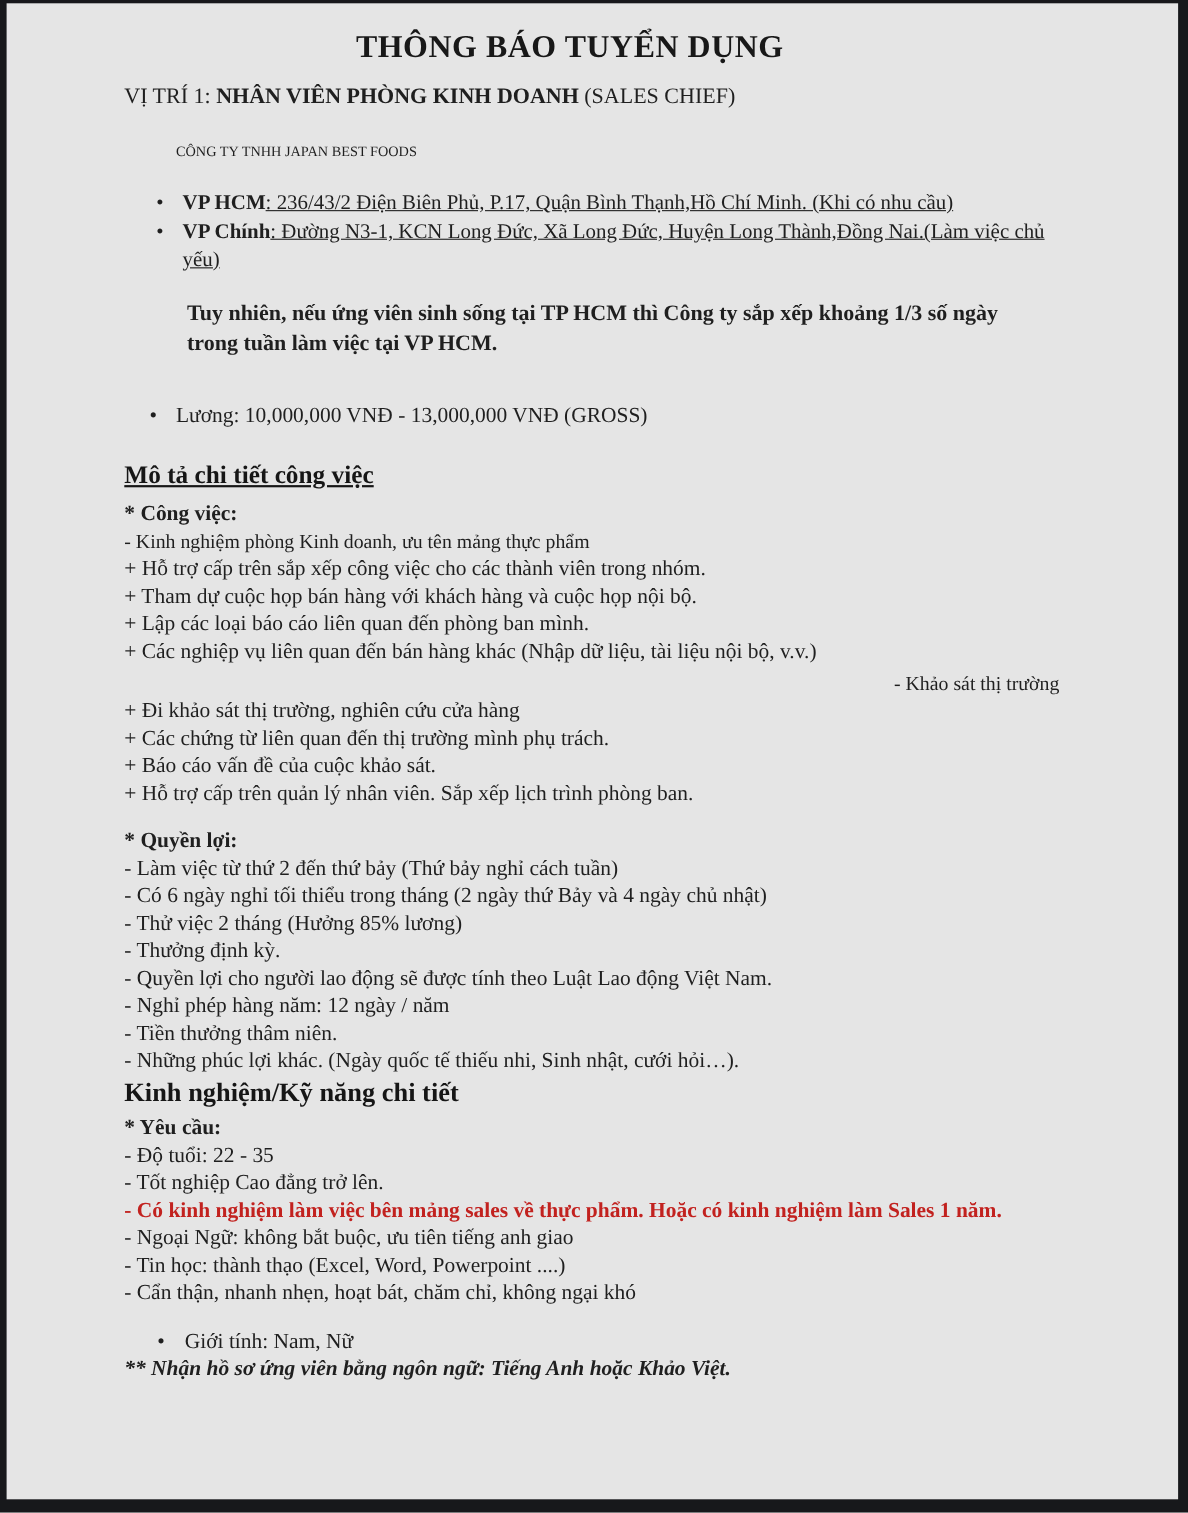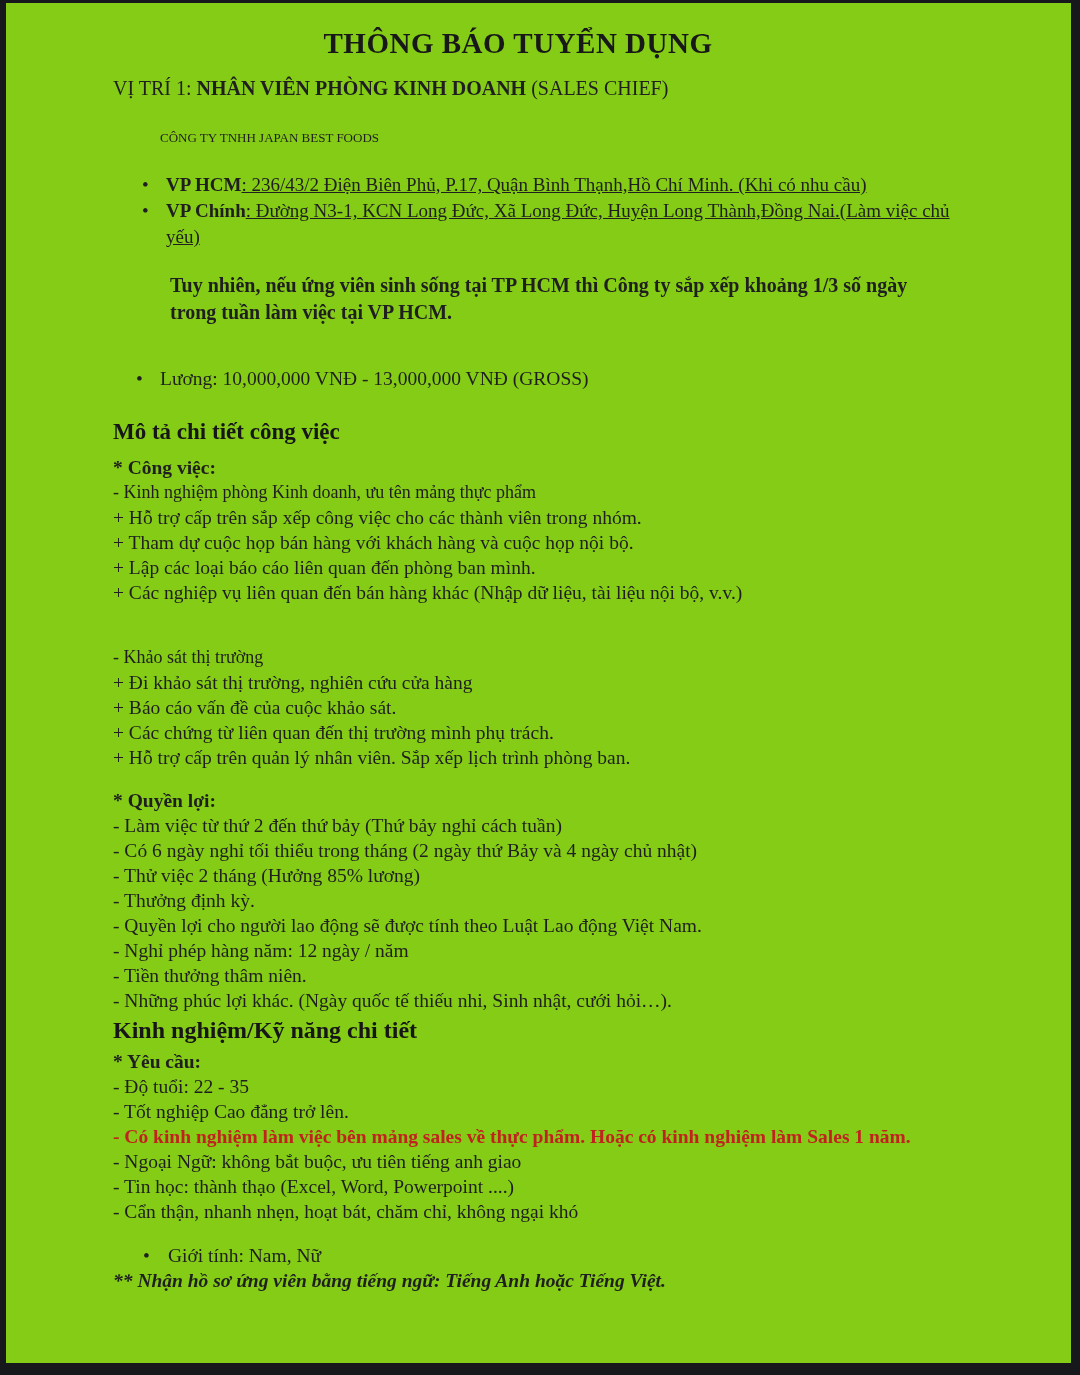--- a/index.html
+++ b/index.html
@@ -3,46 +3,46 @@
 <meta charset="utf-8">
 <style>
   html,body{margin:0;padding:0;}
   body{
     width:1080px;height:1375px;overflow:hidden;position:relative;
     background:#17181b;
     font-family:"Liberation Serif","DejaVu Serif",serif;
   }
   .page{
     position:absolute;left:6px;top:3px;right:9px;bottom:12px;
-    background:#84cc16;color:#1f1f1f;
+    background:#e5e5e5;color:#1f1f1f;
     padding:22px 108px 0 107px;
     box-sizing:border-box;
   }
   .title{
     text-align:center;font-weight:bold;font-size:29px;line-height:36px;
     letter-spacing:.5px;color:#181818;margin-right:40px;
   }
   .position-line{margin-top:15px;font-size:20px;line-height:24px;}
   .position-line .b{font-weight:bold;}
   .company{margin-top:26px;padding-left:47px;font-size:13px;line-height:24px;}
   ul.offices{list-style:none;margin:22px 0 0 0;padding:0;font-size:19px;line-height:26px;}
   ul.offices li{position:relative;padding-left:53px;}
   ul.offices li .dot{position:absolute;left:29px;top:0;}
   ul.offices .lbl{font-weight:bold;}
   ul.offices .addr{text-decoration:underline;}
   .note{margin-top:22px;padding-left:57px;padding-right:10px;font-weight:bold;font-size:20px;line-height:27px;}
   .salary-row{margin-top:40px;position:relative;padding-left:47px;font-size:19.5px;line-height:26px;}
   .salary-row .dot{position:absolute;left:23px;top:0;}
-  h2.sec{font-size:23px;line-height:32px;font-weight:bold;margin:24px 0 0 0;color:#161616;}
+  h2.sec{font-size:23px;line-height:32px;font-weight:bold;margin:24px 0 0 0;color:#161616;text-decoration:underline;}
   h2.sec2{font-size:24px;line-height:34px;font-weight:bold;margin:0;color:#161616;}
   .sub{font-weight:bold;font-size:19.5px;line-height:25px;margin-top:7px;}
   .line{font-size:19.5px;line-height:25px;}
   .bold-line{font-weight:normal;font-size:18px;line-height:25px;}
   .list .line{margin:0;}
-  .gap22{margin-top:40px;}
+  .gap22{margin-top:4px;text-align:right;}
   .gap18{margin-top:18px;}
   .red-line{font-weight:bold;font-size:19.5px;line-height:25px;color:#c2221f;}
   .gender-row{margin-top:19px;position:relative;padding-left:55px;font-size:19.5px;line-height:25px;}
   .gender-row .dot{position:absolute;left:30px;top:0;}
   .footer-note{font-weight:bold;font-style:italic;font-size:19.5px;line-height:26px;}
 </style>
 </head>
 <body>
 
 <div class="page">
@@ -77,23 +77,23 @@
       <div class="line">+ Lập các loại báo cáo liên quan đến phòng ban mình.</div>
 
       <div class="line">+ Các nghiệp vụ liên quan đến bán hàng khác (Nhập dữ liệu, tài liệu nội bộ, v.v.)</div>
     </div>
 
   <div class="bold-line gap22">- Khảo sát thị trường</div>
   <div class="list">
 
       <div class="line">+ Đi khảo sát thị trường, nghiên cứu cửa hàng</div>
 
+      <div class="line">+ Các chứng từ liên quan đến thị trường mình phụ trách.</div>
+
       <div class="line">+ Báo cáo vấn đề của cuộc khảo sát.</div>
-
-      <div class="line">+ Các chứng từ liên quan đến thị trường mình phụ trách.</div>
 
       <div class="line">+ Hỗ trợ cấp trên quản lý nhân viên. Sắp xếp lịch trình phòng ban.</div>
     </div>
 
   <div class="sub gap18">* Quyền lợi:</div>
   <div class="list">
 
       <div class="line">- Làm việc từ thứ 2 đến thứ bảy (Thứ bảy nghỉ cách tuần)</div>
 
       <div class="line">- Có 6 ngày nghỉ tối thiểu trong tháng (2 ngày thứ Bảy và 4 ngày chủ nhật)</div>
@@ -128,15 +128,15 @@
 
       <div class="line">- Ngoại Ngữ: không bắt buộc, ưu tiên tiếng anh giao</div>
 
       <div class="line">- Tin học: thành thạo (Excel, Word, Powerpoint ....)</div>
 
       <div class="line">- Cẩn thận, nhanh nhẹn, hoạt bát, chăm chỉ, không ngại khó</div>
     </div>
 
   <div class="gender-row"><span class="dot">•</span><span>Giới tính: Nam, Nữ</span></div>
 
-  <div class="footer-note">** Nhận hồ sơ ứng viên bằng tiếng ngữ: Tiếng Anh hoặc Tiếng Việt.</div>
+  <div class="footer-note">** Nhận hồ sơ ứng viên bằng ngôn ngữ: Tiếng Anh hoặc Khảo Việt.</div>
 
 </div>
 
 </body></html>

